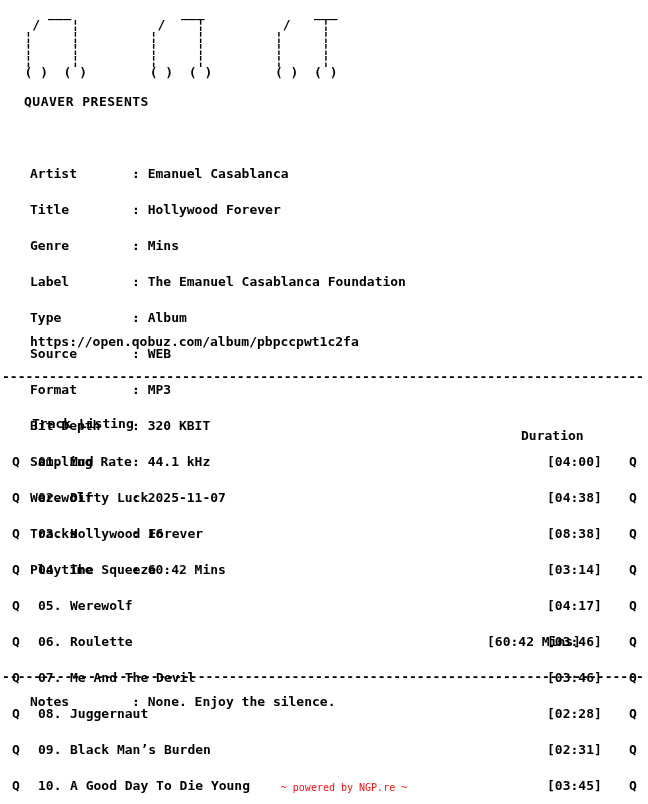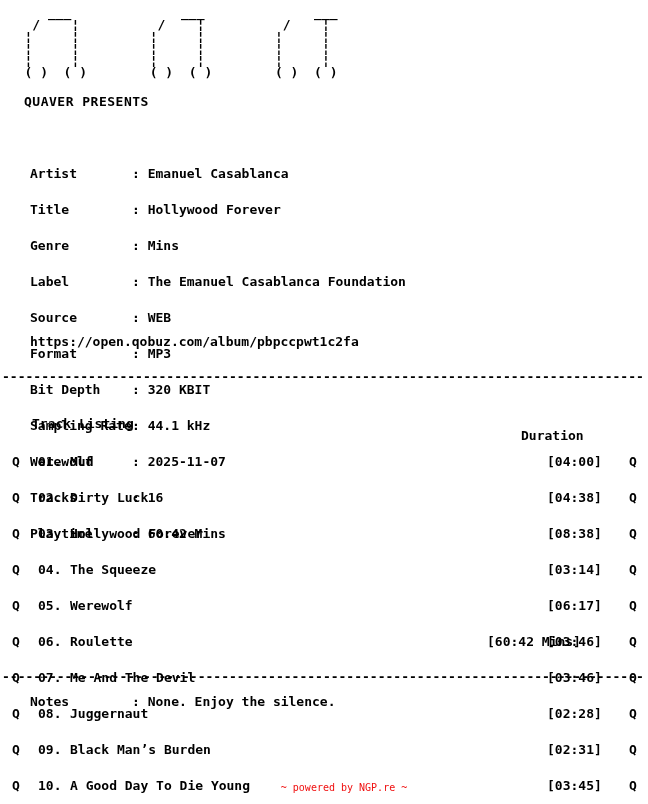--- a/index.html
+++ b/index.html
@@ -57,20 +57,21 @@
    ¦     ¦         ¦     ¦         ¦     ¦
    ( )  ( )        ( )  ( )        ( )  ( )</pre></div>
 
 <div id="presents" class="abs">QUAVER PRESENTS</div>
 
 <div id="info" class="abs">
   <div class="irow"><span class="ilabel">Artist</span><span>: </span><span>Emanuel Casablanca</span></div>
   <div class="irow"><span class="ilabel">Title</span><span>: </span><span>Hollywood Forever</span></div>
   <div class="irow"><span class="ilabel">Genre</span><span>: </span><span>Mins</span></div>
   <div class="irow"><span class="ilabel">Label</span><span>: </span><span>The Emanuel Casablanca Foundation</span></div>
+  <div class="irow"><span class="ilabel">Type</span><span>: </span><span>Album</span></div>
   <div class="irow"><span class="ilabel">Source</span><span>: </span><span>WEB</span></div>
   <div class="irow"><span class="ilabel">Format</span><span>: </span><span>MP3</span></div>
   <div class="irow"><span class="ilabel">Bit Depth</span><span>: </span><span>320 KBIT</span></div>
   <div class="irow"><span class="ilabel">Sampling Rate</span><span>: </span><span>44.1 kHz</span></div>
   <div class="irow"><span class="ilabel">Werewolf</span><span>: </span><span>2025-11-07</span></div>
   <div class="irow"><span class="ilabel">Tracks</span><span>: </span><span>16</span></div>
   <div class="irow"><span class="ilabel">Playtime</span><span>: </span><span>60:42 Mins</span></div>
 </div>
 
 <div id="url" class="abs">https://open.qobuz.com/album/pbpccpwt1c2fa</div>
@@ -80,21 +81,21 @@
 <div id="listhead" class="abs">
   <span class="lh-title">Track Listing</span>
   <span class="lh-dur">Duration</span>
 </div>
 
 <div id="tracks" class="abs">
   <div class="trow"><span class="tq">Q</span><span class="tnum">01.</span><span class="ttitle">Mud</span><span class="tdur">[04:00]</span><span class="tq tqr">Q</span></div>
   <div class="trow"><span class="tq">Q</span><span class="tnum">02.</span><span class="ttitle">Dirty Luck</span><span class="tdur">[04:38]</span><span class="tq tqr">Q</span></div>
   <div class="trow"><span class="tq">Q</span><span class="tnum">03.</span><span class="ttitle">Hollywood Forever</span><span class="tdur">[08:38]</span><span class="tq tqr">Q</span></div>
   <div class="trow"><span class="tq">Q</span><span class="tnum">04.</span><span class="ttitle">The Squeeze</span><span class="tdur">[03:14]</span><span class="tq tqr">Q</span></div>
-  <div class="trow"><span class="tq">Q</span><span class="tnum">05.</span><span class="ttitle">Werewolf</span><span class="tdur">[06:17]</span><span class="tq tqr">Q</span></div>
+  <div class="trow"><span class="tq">Q</span><span class="tnum">05.</span><span class="ttitle">Werewolf</span><span class="tdur">[04:17]</span><span class="tq tqr">Q</span></div>
   <div class="trow"><span class="tq">Q</span><span class="tnum">06.</span><span class="ttitle">Roulette</span><span class="tdur">[03:46]</span><span class="tq tqr">Q</span></div>
   <div class="trow"><span class="tq">Q</span><span class="tnum">07.</span><span class="ttitle">Me And The Devil</span><span class="tdur">[03:46]</span><span class="tq tqr">Q</span></div>
   <div class="trow"><span class="tq">Q</span><span class="tnum">08.</span><span class="ttitle">Juggernaut</span><span class="tdur">[02:28]</span><span class="tq tqr">Q</span></div>
   <div class="trow"><span class="tq">Q</span><span class="tnum">09.</span><span class="ttitle">Black Man’s Burden</span><span class="tdur">[02:31]</span><span class="tq tqr">Q</span></div>
   <div class="trow"><span class="tq">Q</span><span class="tnum">10.</span><span class="ttitle">A Good Day To Die Young</span><span class="tdur">[03:45]</span><span class="tq tqr">Q</span></div>
   
   
   
   
   

